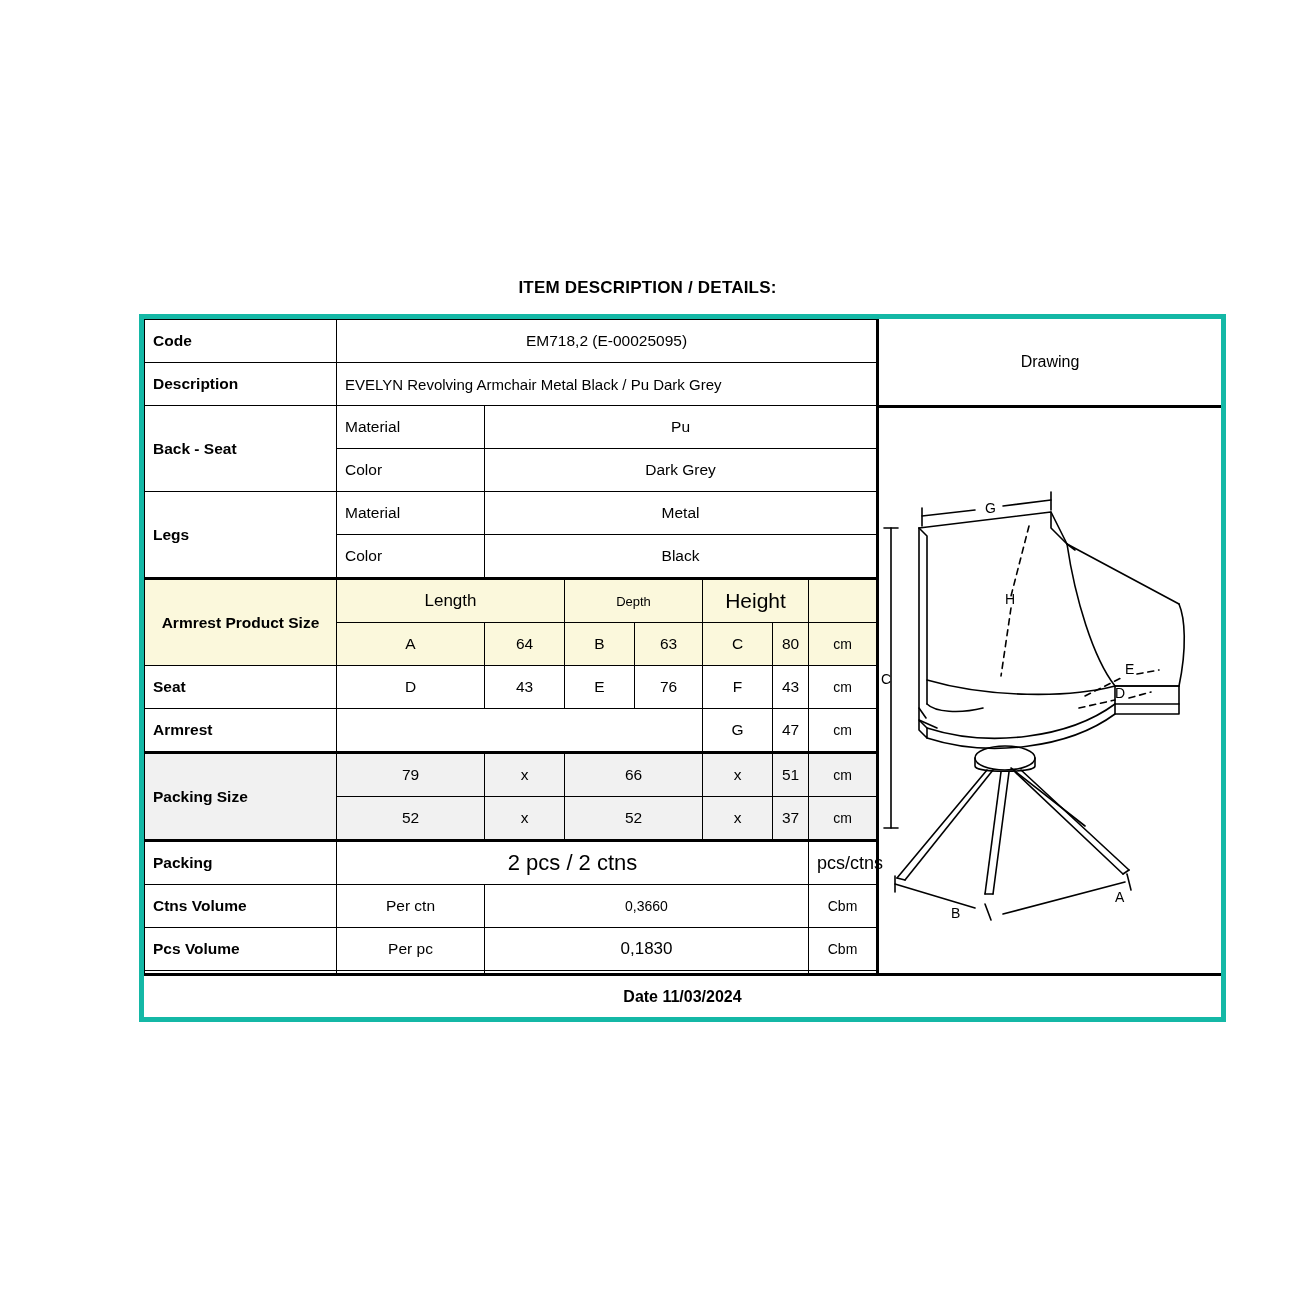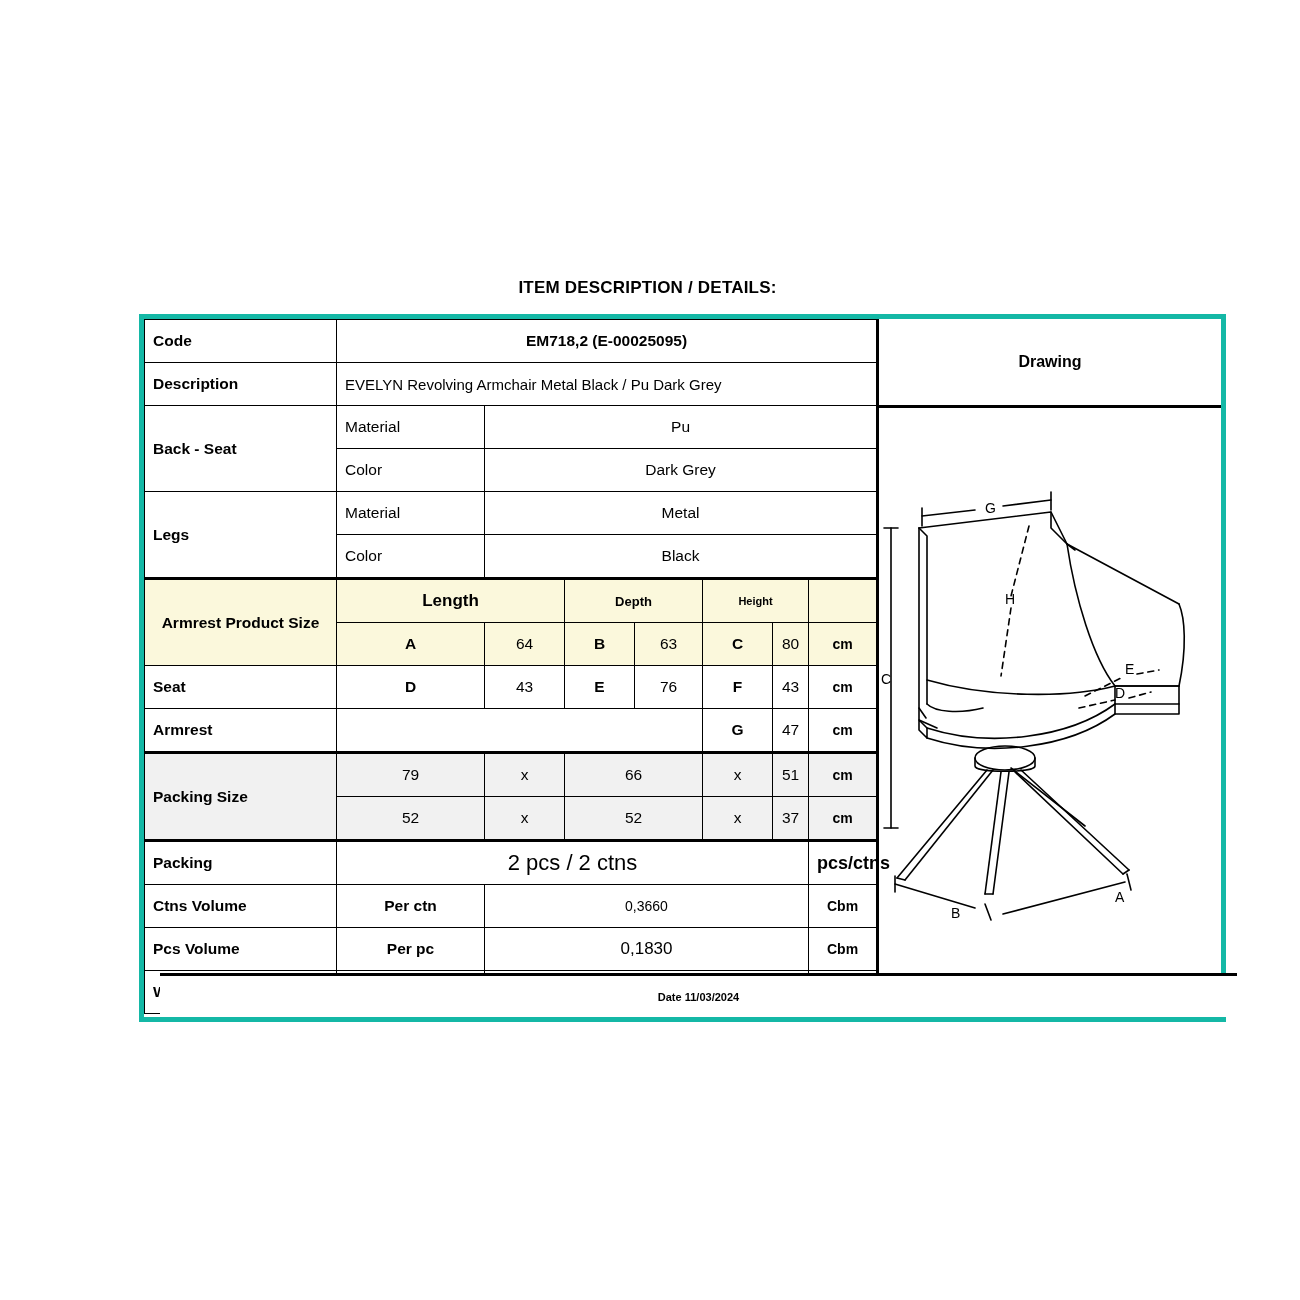--- a/index.html
+++ b/index.html
@@ -68,61 +68,61 @@
     font-size: 15.5px;
     height: 42px;
     vertical-align: middle;
     background: #fff;
   }
   .lbl {
     font-weight: bold;
     font-size: 15.5px;
   }
   .c { text-align: center; }
-  .b { font-weight: bold; text-align: center; }
+  .b { font-weight: normal; text-align: center; }
   .yellow { background: #fbf8dc !important; }
   .grey { background: #f1f1f1 !important; }
 
   .thickline td {
     border-top: 3px solid #000 !important;
   }
 
   
   .drawing-head {
     height: 86px;
     border-bottom: 3px solid #000;
     display: flex;
     align-items: center;
     justify-content: center;
-    font-weight: bold;
+    font-weight: normal;
     font-size: 16px;
   }
   .drawing-body {
     flex: 1;
     position: relative;
     overflow: hidden;
   }
   .drawing-body svg {
     position: absolute;
     left: 0; top: 0;
   }
 
   .footer {
     position: absolute;
-    left: 16px;
+    left: 0;
     bottom: 0;
     width: 100%;
     height: 44px;
     border-top: 3px solid #000;
     box-sizing: border-box;
     display: flex;
     align-items: center;
     justify-content: center;
     font-weight: bold;
-    font-size: 11px;
+    font-size: 16px;
     background: #fff;
   }
   .sheet-inner {
     position: absolute;
     left: 0; top: 0; right: 0; bottom: 44px;
     display: flex;
   }
 </style>
 </head>
 <body>
@@ -173,21 +173,21 @@
             </tr>
             <tr>
               <td>Color</td>
               <td class="c" colspan="6">Black</td>
             </tr>
 
             <tr class="thickline">
               <td class="lbl yellow c" rowspan="2" style="line-height:1.25;">Armrest Product Size</td>
               <td class="yellow c b" colspan="2" style="font-size:17px;">Length</td>
               <td class="yellow c b" colspan="2" style="font-size:13px;">Depth</td>
-              <td class="yellow c b" colspan="2" style="font-size:11px;">Height</td>
+              <td class="yellow c b" colspan="2" style="font-size:21px;">Height</td>
               <td class="yellow"></td>
             </tr>
             <tr>
               <td class="yellow c b">A</td>
               <td class="yellow c">64</td>
               <td class="yellow c b">B</td>
               <td class="yellow c">63</td>
               <td class="yellow c b">C</td>
               <td class="yellow c">80</td>
               <td class="yellow b" style="font-size:14px;">cm</td>

